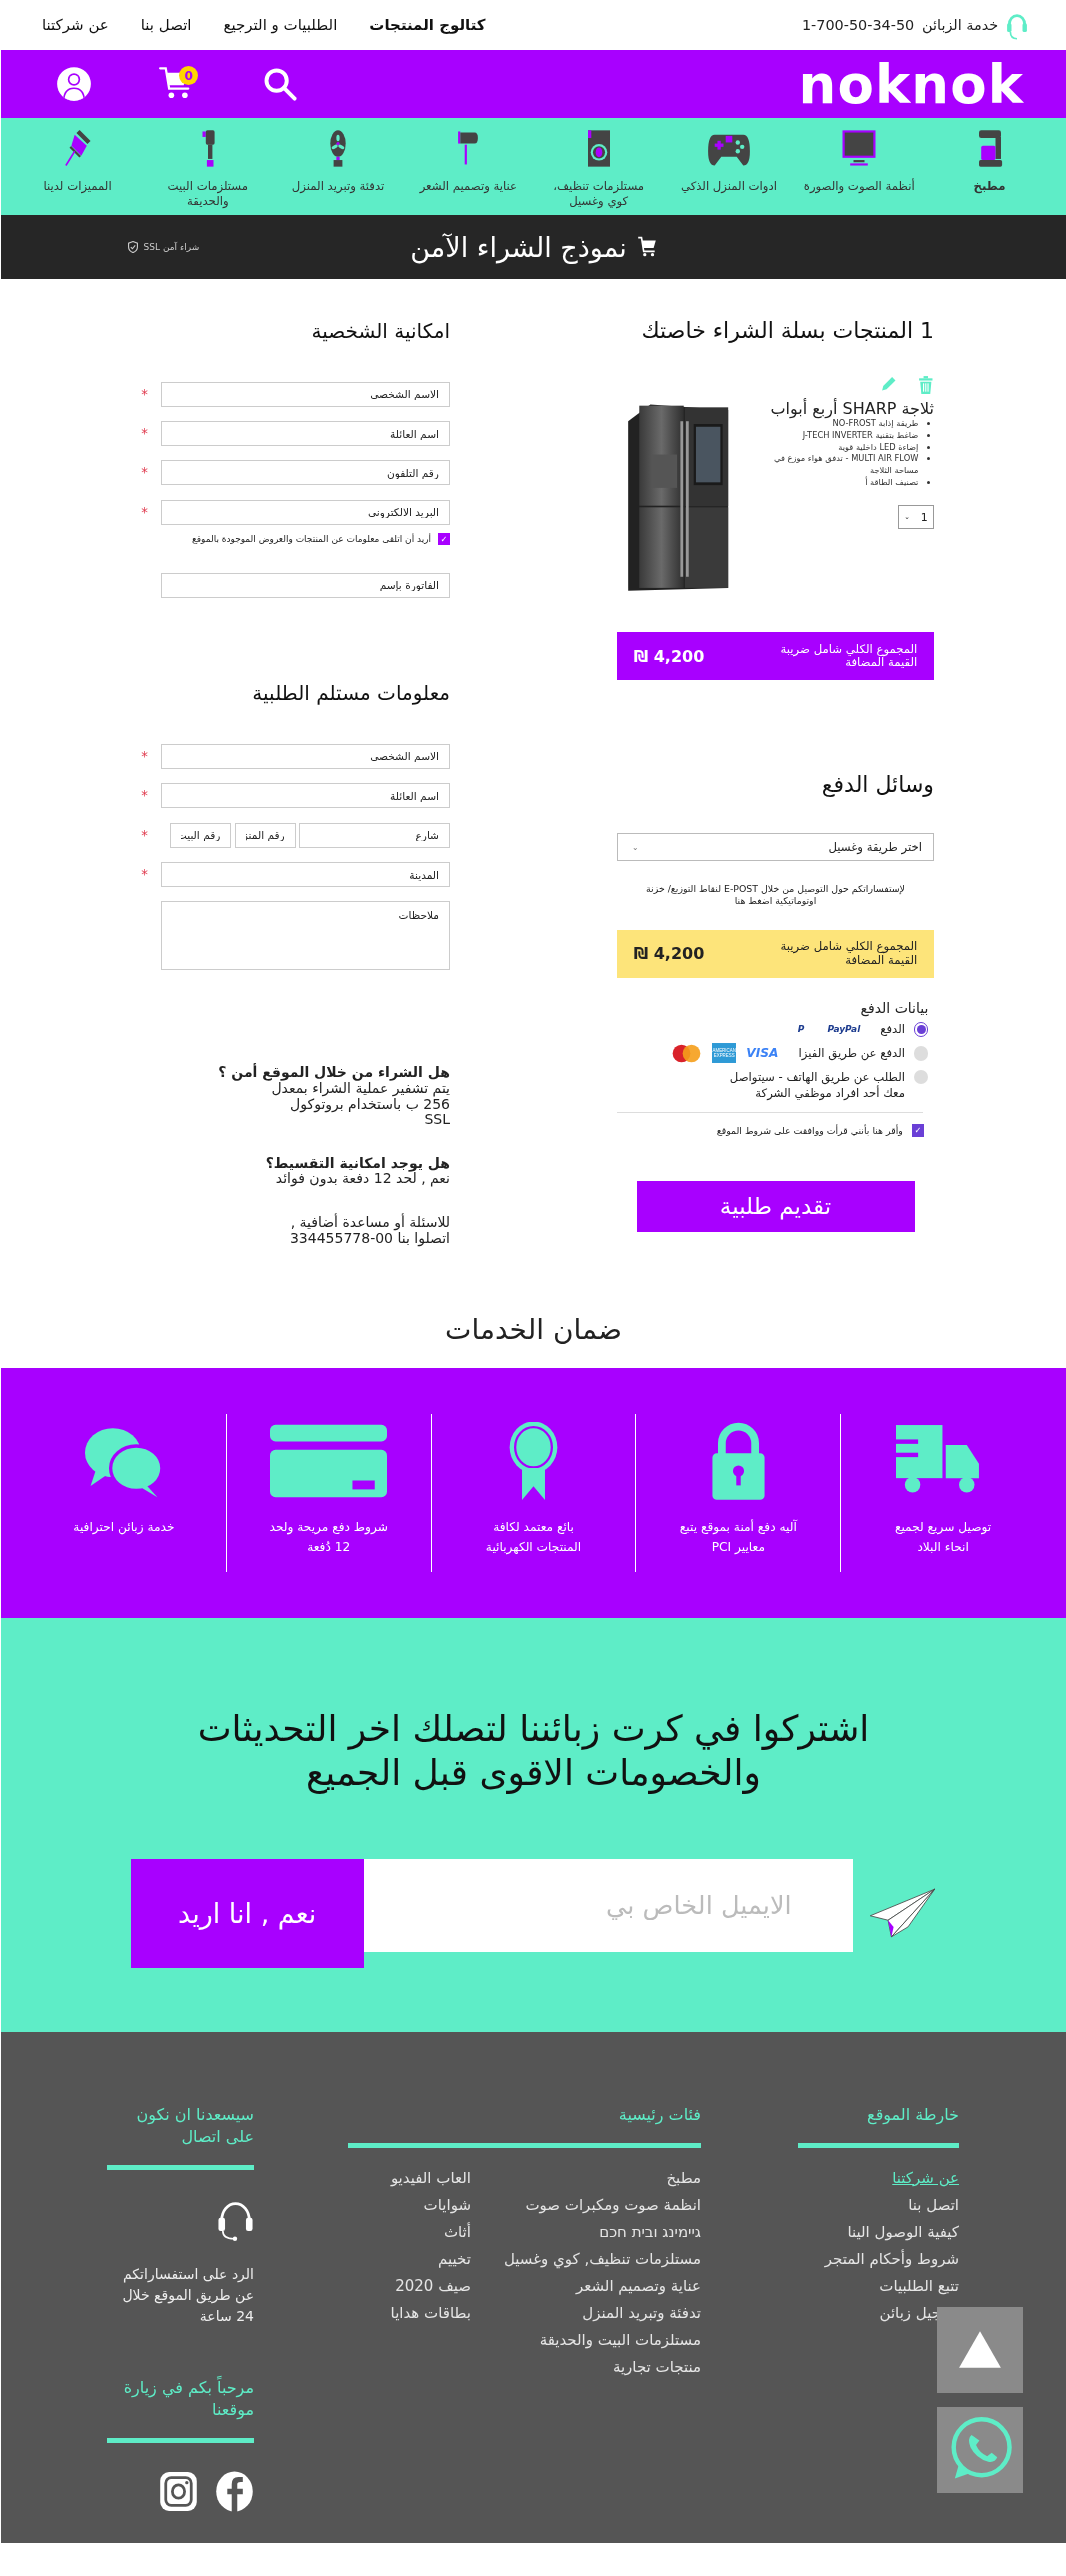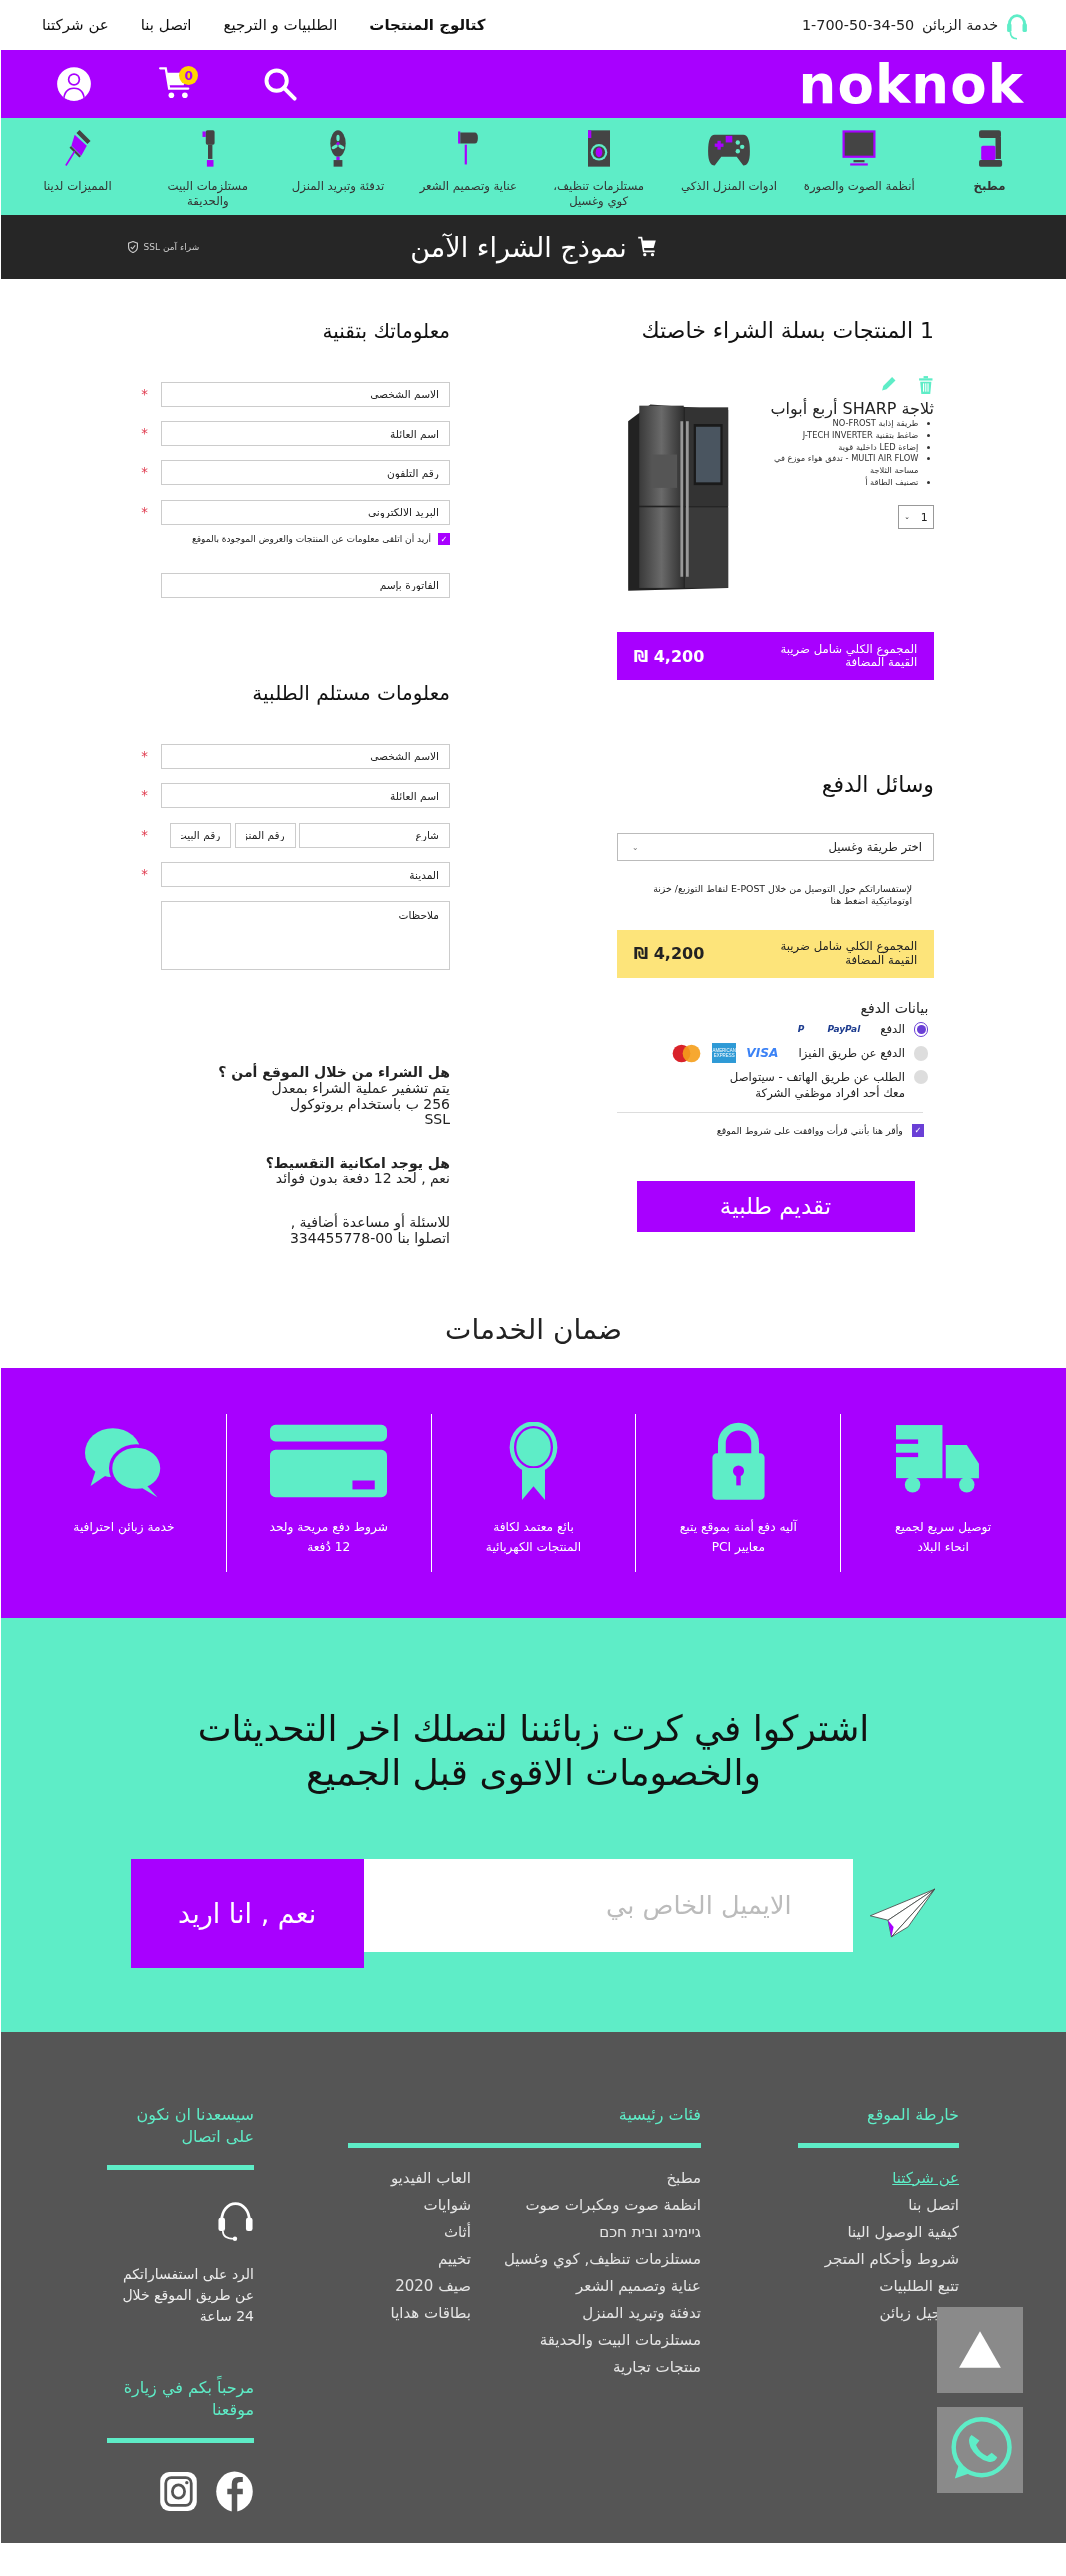--- a/index.html
+++ b/index.html
@@ -47,21 +47,21 @@
   .product ul { margin-top: 0; padding-right: 15.6px; font-size: 8.3px; line-height: 11.7px; color: #333; }
   .product ul li { margin-bottom: 0; }
   .qty { margin-top: 16.7px; width: 36px; height: 24.4px; border: 0.6px solid #999; display: flex; align-items: center; justify-content: space-around; font-size: 11px; cursor: pointer; }
   .fridge { width: 139px; height: 200px; }
   .total-box { margin-top: 33px; height: 48px; background: var(--purple); color: #fff; display: flex; align-items: center; justify-content: space-between; padding: 0 16.7px; }
   .total-box .lbl { font-size: 11.7px; line-height: 13.3px; width: 144px; }
   .total-box .amt { font-size: 16px; font-weight: bold; direction: ltr; }
   .total-box.yellow { background: #fde47a; color: #222; height: 48px; margin-top: 22px; }
   .pay-title { margin-top: 92px; }
   .select { margin-top: 36px; height: 28px; border: 0.6px solid #bbb; display: flex; align-items: center; justify-content: space-between; padding: 0 11px 0 14px; font-size: 11.7px; cursor: pointer; }
-  .note { font-size: 9.4px; line-height: 12.2px; margin-top: 22px; padding: 0 22px; }
+  .note { text-align: center; font-size: 9.4px; line-height: 12.2px; margin-top: 22px; padding: 0 22px; }
   .payment-data { margin-top: 22px; padding-right: 5.6px; }
   .payment-data .ttl { font-size: 14px; }
   .radio-row { display: flex; align-items: center; gap: 9px; margin-top: 6.7px; font-size: 11.7px; }
   .radio { width: 14.4px; height: 14.4px; border-radius: 50%; background: #ddd; flex-shrink: 0; cursor: pointer; }
   .radio.on { background: #fff; border: 1.1px solid #6a3fd6; display: flex; align-items: center; justify-content: center; }
   .radio.on::after { content: ""; width: 9px; height: 9px; border-radius: 50%; background: #6a3fd6; }
   .cards { display: flex; gap: 10px; align-items: center; margin-right: 11px; }
   .hr { height: 1.1px; background: #ddd; margin: 11px 5.6px 11px 0; }
   .terms { display: flex; gap: 9px; align-items: center; font-size: 9.4px; padding-right: 4.4px; }
   .chk { width: 12.2px; height: 12.2px; background: #6a3fd6; color: #fff; font-size: 8.3px; display: flex; align-items: center; justify-content: center; flex-shrink: 0; cursor: pointer; }
@@ -377,21 +377,21 @@
       <div class="terms">
         <span class="chk">✓</span>
         <span>وأقر هنا بأنني قرأت ووافقت على شروط الموقع</span>
       </div>
     </div>
 
     <button class="submit">تقديم طلبية</button>
   </section>
 
   <section class="col-left">
-    <h2 class="sec" style="margin-top:6.7px;font-size:20px">معلوماتك بتقنية</h2>
+    <h2 class="sec" style="margin-top:6.7px;font-size:20px">امكانية الشخصية</h2>
     <div class="fields">
       <div class="field-row">
           <input class="field" placeholder="الاسم الشخصي" style="">
           <span class="star">*</span>
         </div>
       <div class="field-row">
           <input class="field" placeholder="اسم العائلة" style="">
           <span class="star">*</span>
         </div>
       <div class="field-row">

